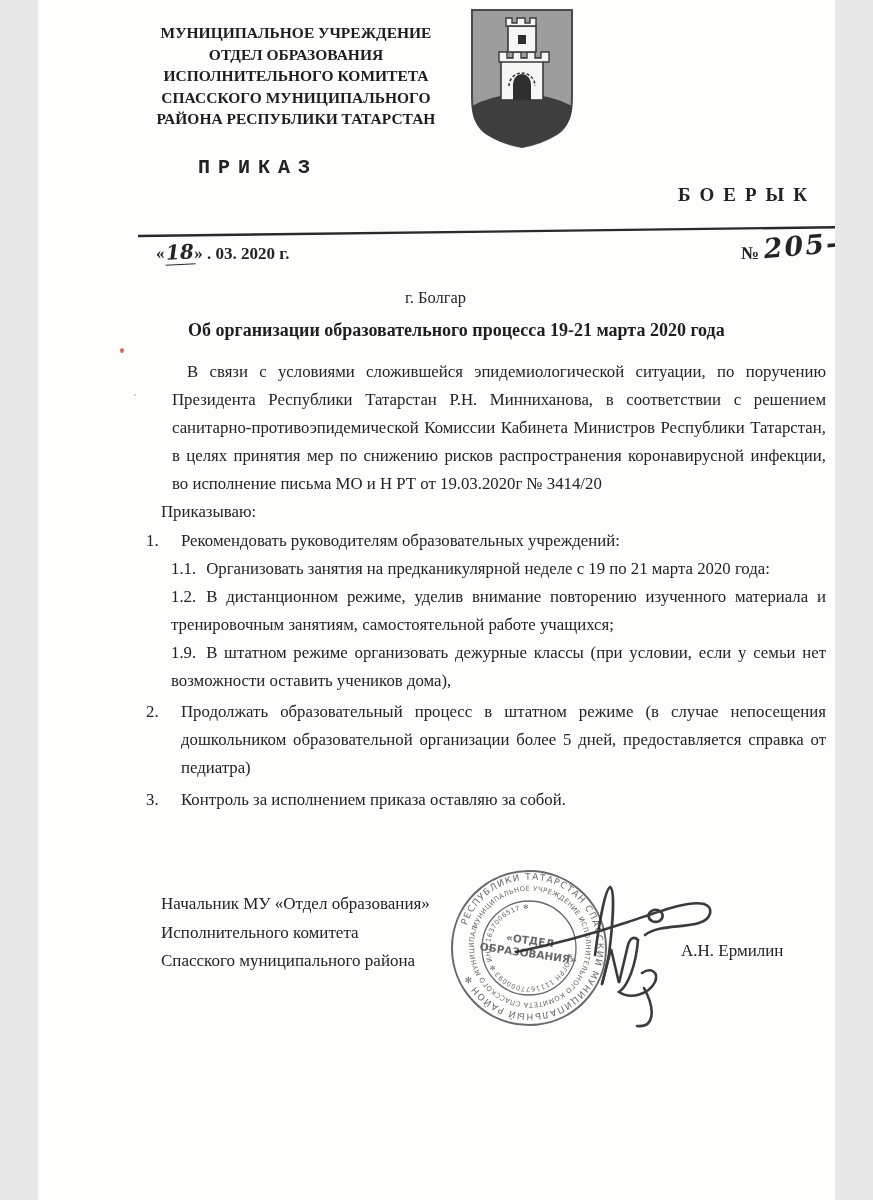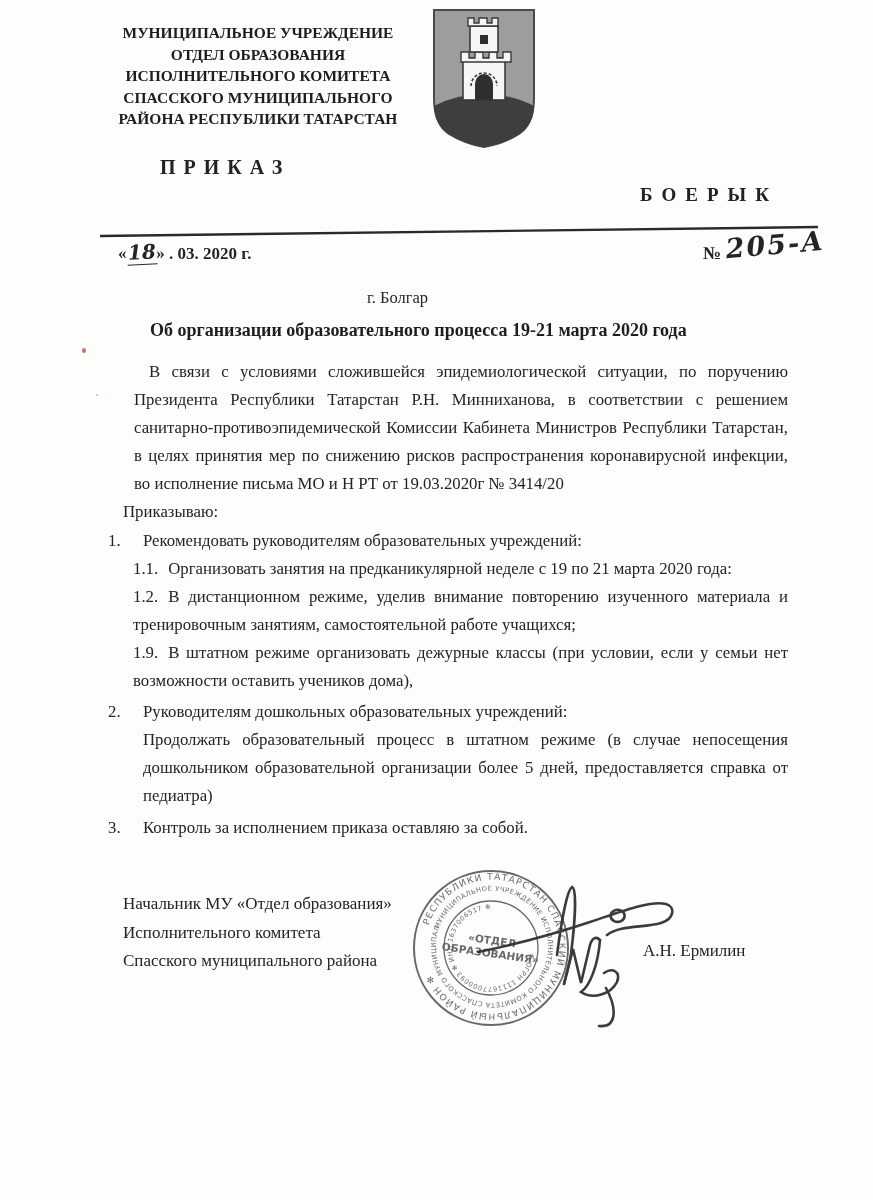--- a/index.html
+++ b/index.html
@@ -1,32 +1,32 @@
 <!DOCTYPE html>
 <html><head>
 <meta charset="utf-8">
 <style>
   html,body{margin:0;padding:0;background:#e8e8e8;}
   .sheet{
-    position:relative;width:873px;height:1200px;margin:0 auto;
+    position:relative;width:797px;height:1200px;margin:0 auto;
     background:#fdfdfb;overflow:hidden;color:#262626;
     font-family:"Liberation Serif","DejaVu Serif",serif;
   }
   
   .hdr-left{
     position:absolute;left:88px;top:22px;width:340px;text-align:center;
     font-weight:bold;font-size:15.5px;line-height:21.5px;color:#1d1d1d;
   }
   .hdr-right{
     position:absolute;left:558px;top:20px;width:292px;text-align:center;
     font-weight:bold;font-size:14.5px;line-height:21px;color:#1d1d1d;
   }
   .doc-type-ru{
     position:absolute;left:160px;top:156px;font-weight:bold;font-size:20px;
-    letter-spacing:8px;color:#222;
+    letter-spacing:8px;color:#222;font-family:Liberation Mono, monospace;
   }
   .doc-type-tat{
     position:absolute;left:640px;top:184px;font-weight:bold;font-size:19px;
     letter-spacing:9px;color:#222;
   }
   .coa{position:absolute;left:427px;top:6px;width:114px;height:146px;}
   
   .divider{position:absolute;left:98px;top:222px;width:722px;height:18px;}
   .dateline{
     position:absolute;left:118px;top:240px;font-size:17px;font-weight:bold;color:#242424;
@@ -129,21 +129,20 @@
 
     <div class="subitem"><span class="subnum">1.1.</span><span>Организовать занятия на предканикулярной неделе с 19 по 21 марта 2020 года:</span></div>
 
     <div class="subitem"><span class="subnum">1.2.</span><span>В дистанционном режиме, уделив внимание повторению изученного материала и тренировочным занятиям, самостоятельной работе учащихся;</span></div>
 
     <div class="subitem"><span class="subnum">1.9.</span><span>В штатном режиме организовать дежурные классы  (при условии, если у семьи нет возможности оставить учеников дома),</span></div>
 
     <div class="item" style="margin-top:3px">
       <span class="num">2.</span>
       <div class="itext">
-        <div>Руководителям дошкольных образовательных учреждений:</div>
         <div class="cont">Продолжать образовательный процесс в штатном режиме (в случае непосещения дошкольником образовательной организации более 5 дней, предоставляется справка от педиатра)</div>
       </div>
     </div>
 
     <div class="item" style="margin-top:4px">
       <span class="num">3.</span>
       <div class="itext">Контроль за исполнением приказа оставляю за собой.</div>
     </div>
   </div>
 

